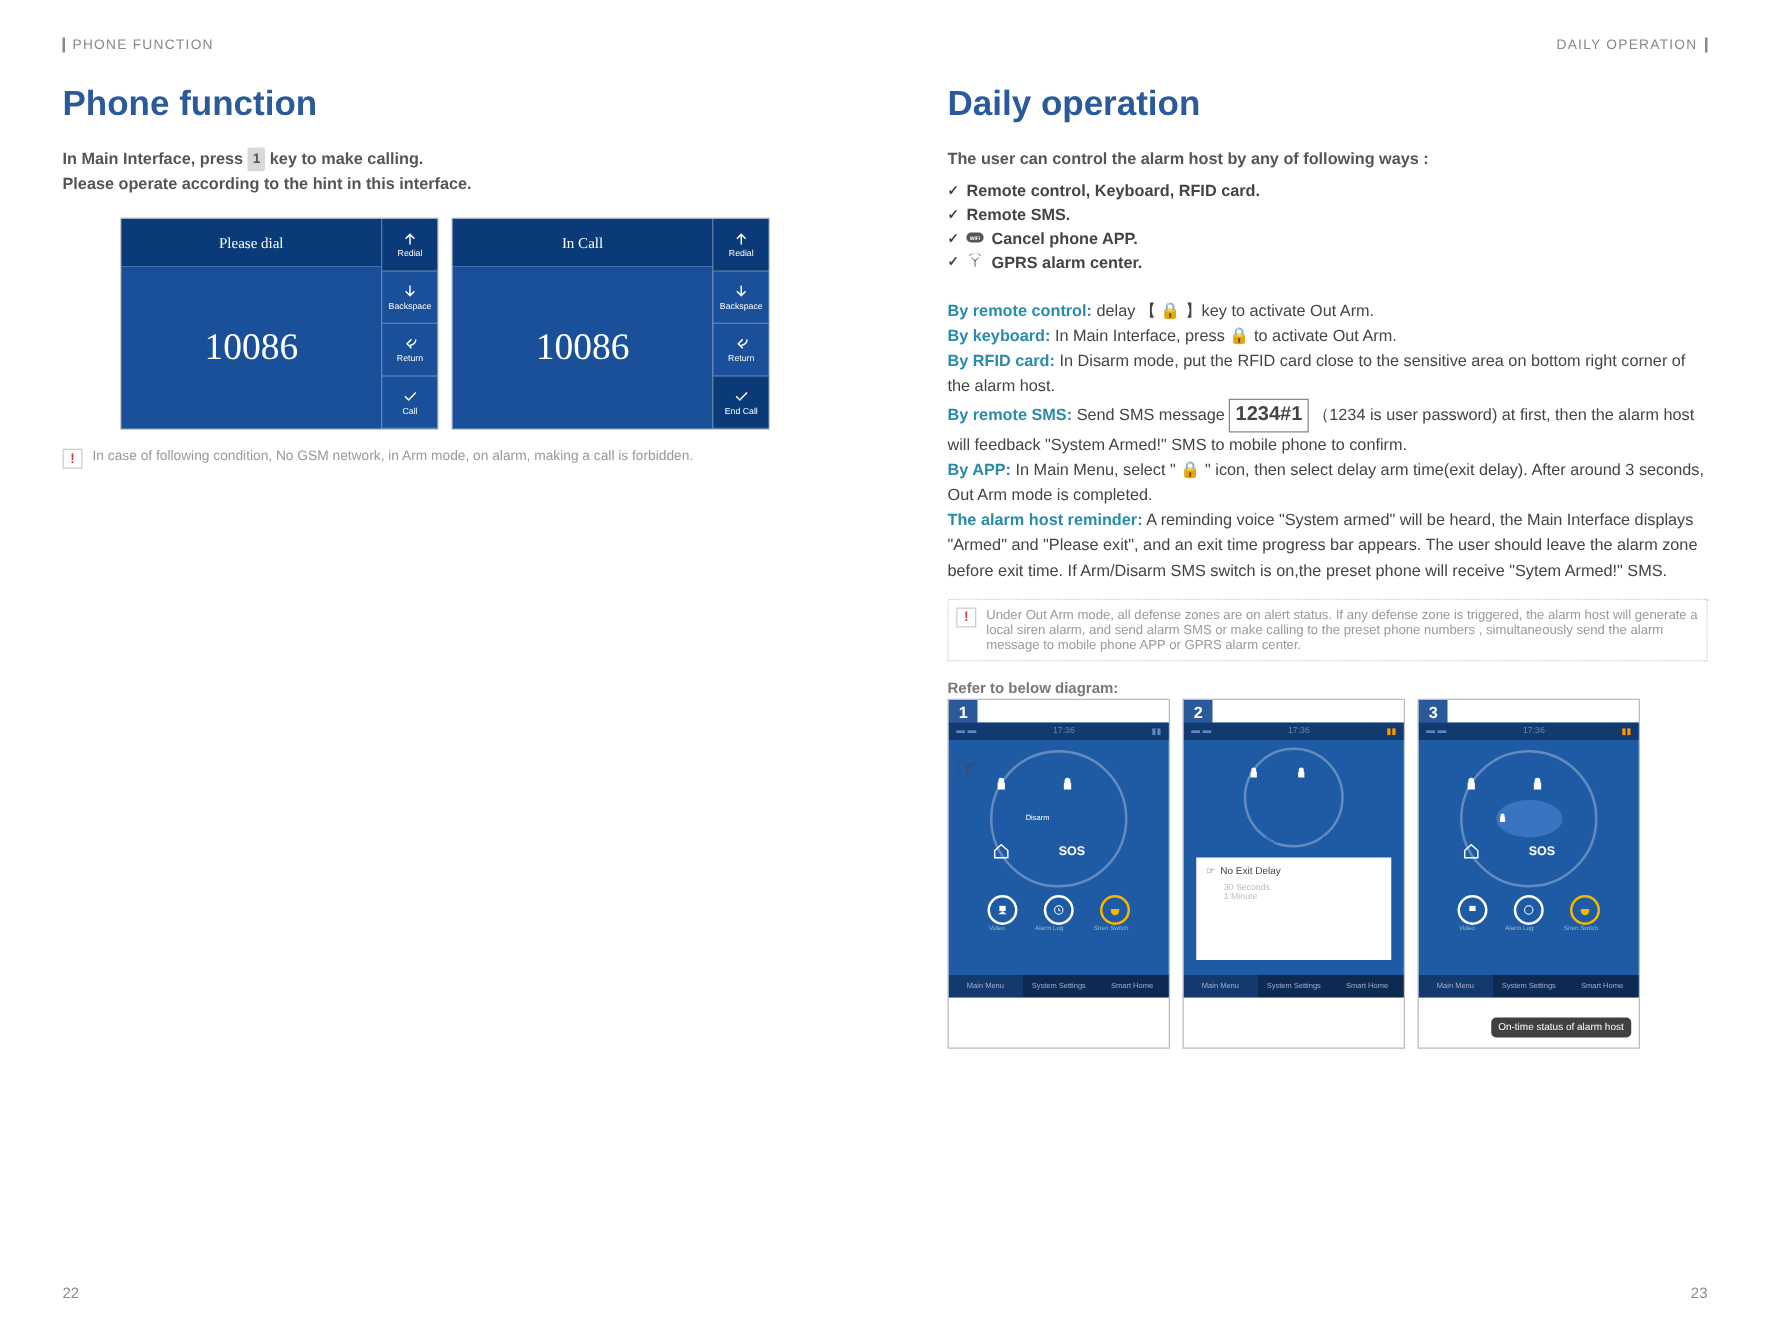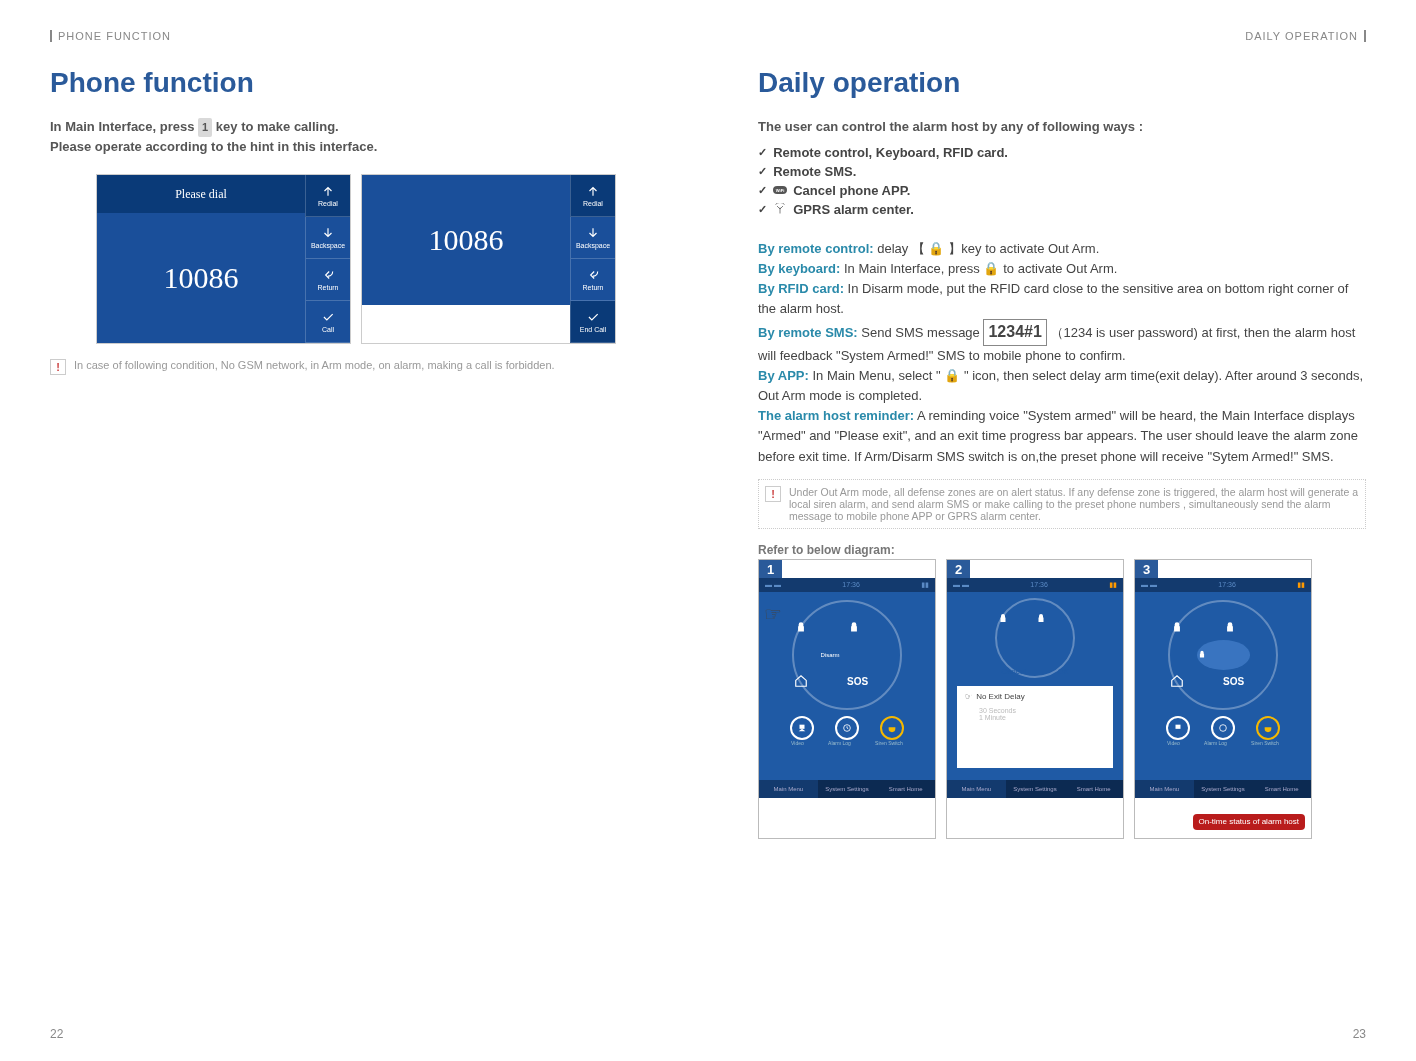--- a/index.html
+++ b/index.html
@@ -63,21 +63,21 @@
   .scr-tab { flex: 1; background: #133a6e; color: #aac; font-size: 6px; display: flex; align-items: center; justify-content: center; }
   .scr-tab.dk { background: #0c2a52; }
   
   .scr-modal { position: absolute; top: 108px; left: 10px; right: 10px; bottom: 30px; background: #fff; }
   .scr-modal-hdr { font-size: 8px; padding: 6px 8px; color: #444; display: flex; align-items: center; gap: 4px; }
   .scr-modal-sub { font-size: 7px; color: #bbb; padding: 0 22px; }
   
   .scr-cancel { position: absolute; left: 4px; bottom: 0; font-size: 8px; color: #1f5aa5; }
   .scr-ok { position: absolute; right: 4px; bottom: 0; font-size: 8px; color: #1f5aa5; }
   
-  .callout { position: absolute; bottom: 8px; right: 6px; background: #b91c1c; color: #fff; font-size: 8px; padding: 3px 6px; border-radius: 4px; text-align: center; line-height: 1.2; }
+  .callout { position: absolute; bottom: 8px; right: 6px; background: #404040; color: #fff; font-size: 8px; padding: 3px 6px; border-radius: 4px; text-align: center; line-height: 1.2; }
   
   .page-num { position: absolute; bottom: 20px; font-size: 12px; color: #888; }
   .page-num.left { left: 50px; }
   .page-num.right { right: 50px; }
 </style>
 </head>
 <body>
 
 <div class="page page-left">
   <div class="header-left">PHONE FUNCTION</div>
@@ -117,20 +117,21 @@
             <svg viewBox="0 0 24 24" fill="none" stroke="#fff" stroke-width="2">
               <path d="M5 12l5 5L20 7"></path>
             </svg>
             <span>Call</span>
           </div>
       </div>
     </div>
 
     <div class="phone-screen">
       <div class="phone-main">
+        <div class="phone-top">In Call</div>
         <div class="phone-body">10086</div>
       </div>
       <div class="phone-side">
         <div class="phone-btn dark">
             <svg viewBox="0 0 24 24" fill="none" stroke="#fff" stroke-width="2">
               <path d="M12 20V6M6 12l6-6 6 6"></path>
             </svg>
             <span>Redial</span>
           </div>
         <div class="phone-btn">

